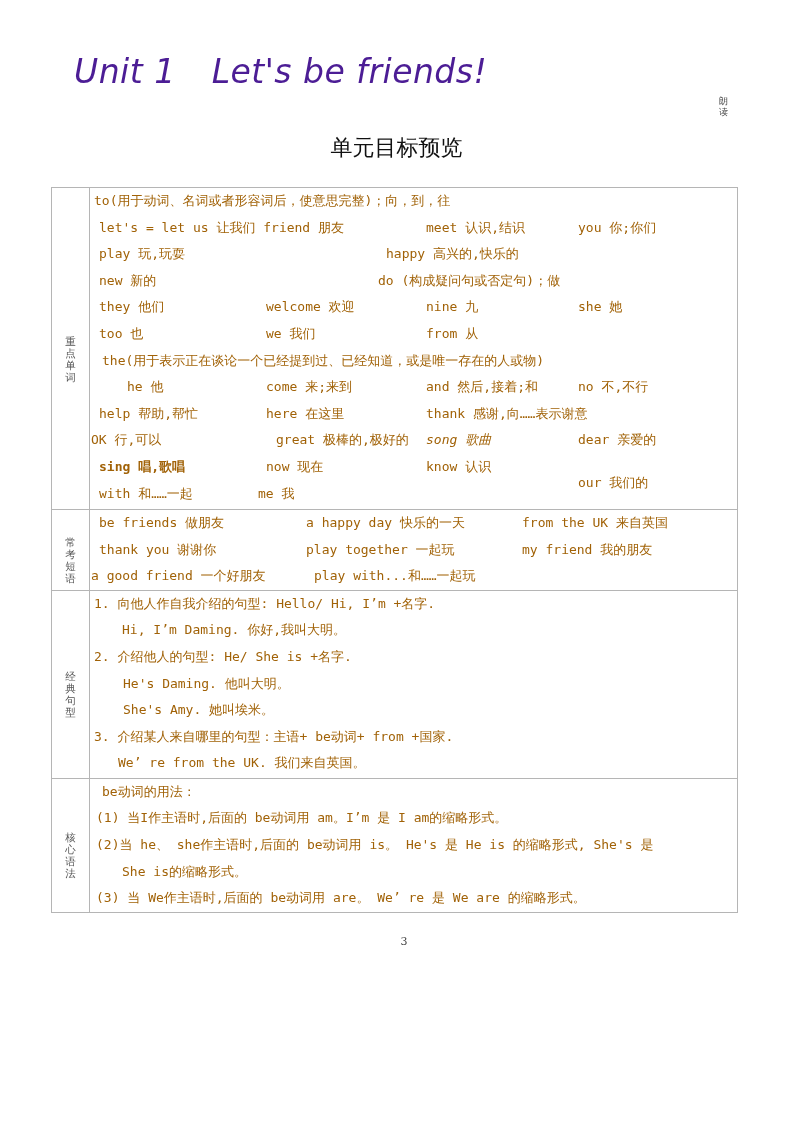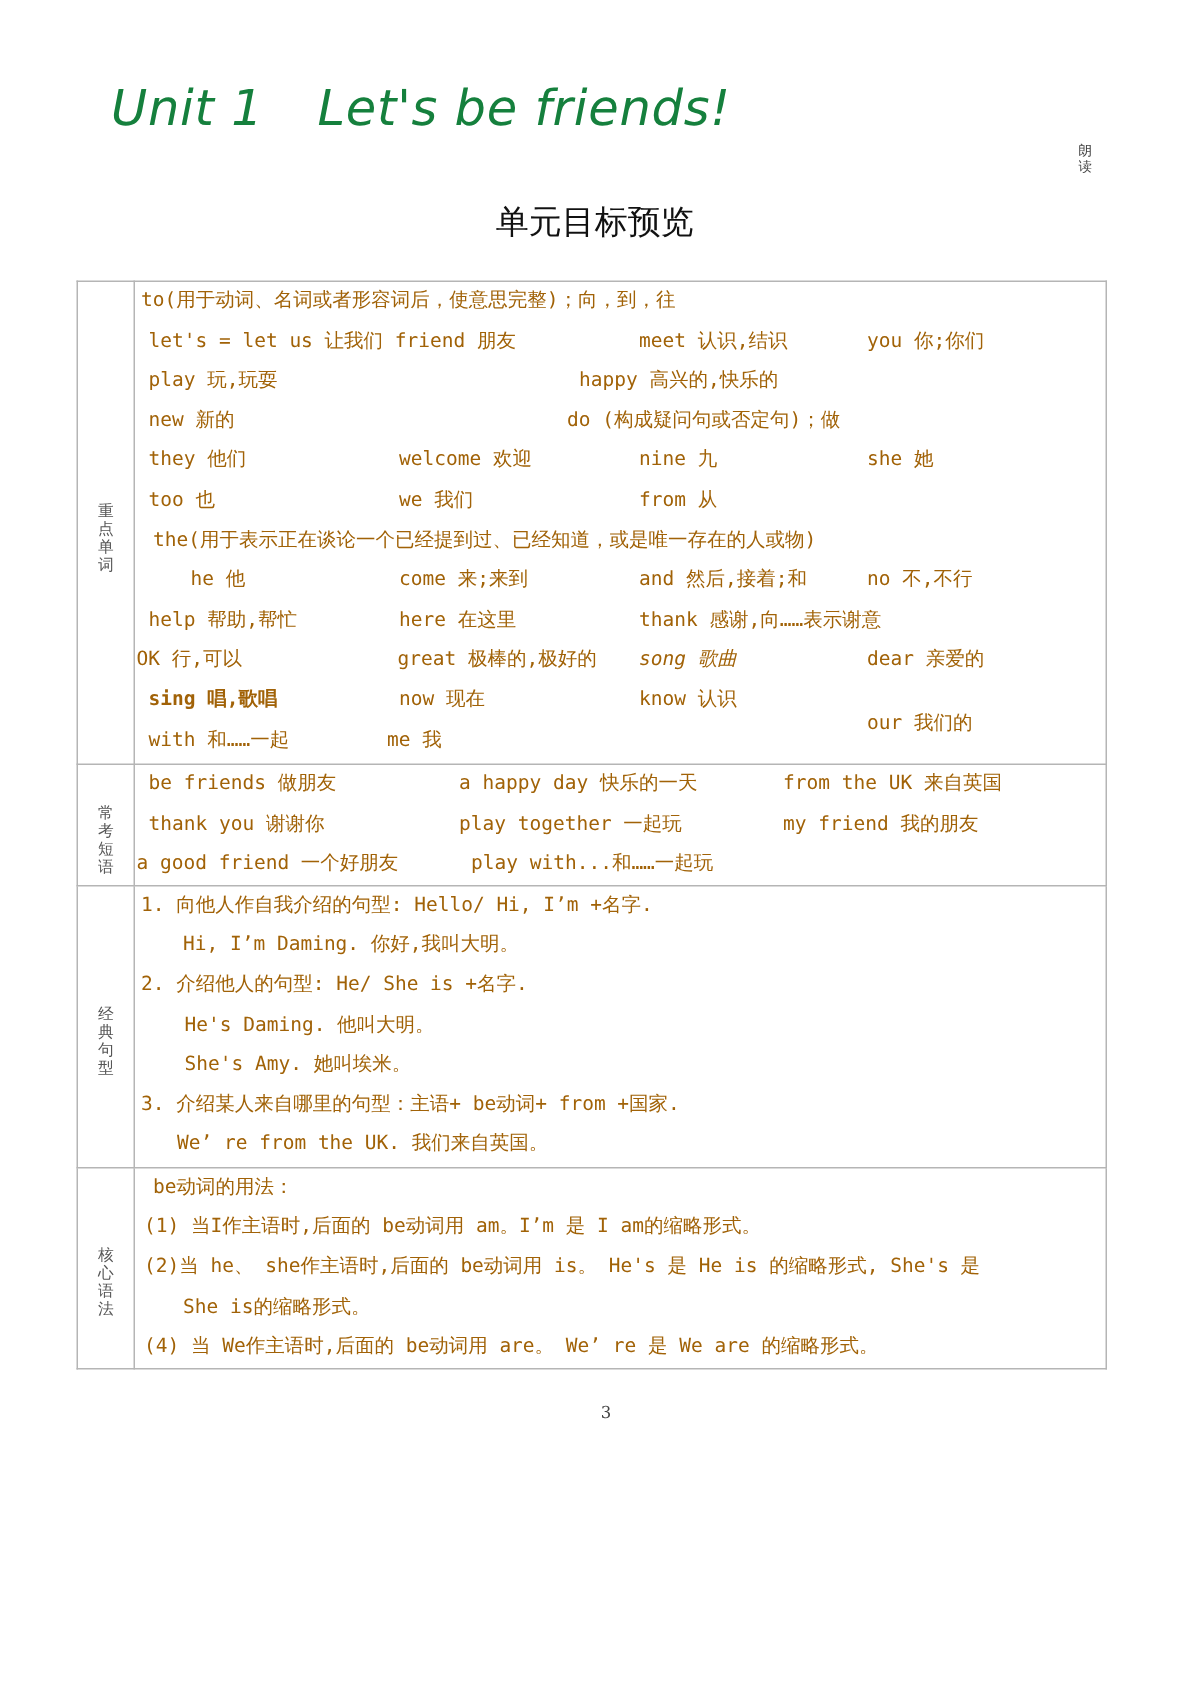--- a/index.html
+++ b/index.html
@@ -1,19 +1,19 @@
 <!DOCTYPE html>
 <html><head>
 <meta charset="utf-8">
 <style>
   html, body { margin: 0; padding: 0; background: #ffffff; }
   body { width: 793px; height: 1121px; position: relative; overflow: hidden;
          font-family: "DejaVu Serif", "Liberation Serif", serif; color: #222; }
   .unit-title { position: absolute; left: 74px; top: 52px; font-family: "DejaVu Sans", sans-serif;
-                font-size: 33px; color: #15803d; letter-spacing: 0.5px; font-style: italic; font-weight: normal; }
+                font-size: 33px; color: #4c1d95; letter-spacing: 0.5px; font-style: italic; font-weight: normal; }
   .unit-title .gap { display: inline-block; width: 36px; }
   .read-aloud { position: absolute; left: 719px; top: 96px; font-size: 9px; line-height: 11px;
                 width: 12px; color: #444; font-family: "DejaVu Sans", sans-serif; }
   .page-title { position: absolute; left: 0; width: 793px; top: 133px; text-align: center;
                 font-size: 22px; font-family: "DejaVu Sans", sans-serif; color: #111; }
   table.preview { position: absolute; left: 51px; top: 187px; width: 687px; border-collapse: collapse; }
   table.preview td { border: 1.3px solid #b5b5b5; vertical-align: top; padding: 0; }
   td.label { width: 37px; text-align: center; vertical-align: middle !important;
              font-size: 10.5px; line-height: 12px; color: #555; font-family: "DejaVu Sans", sans-serif; }
   td.label span { display: inline-block; width: 11px; word-break: break-all; margin-top: 20px; }
@@ -71,21 +71,21 @@
             <span class="cell" style="left: 336px;">and 然后,接着;和</span>
             <span class="cell" style="left: 488px;">no 不,不行</span>
           </div>
           <div class="line">
             <span class="cell" style="left: 9px;">help 帮助,帮忙</span>
             <span class="cell" style="left: 176px;">here 在这里</span>
             <span class="cell" style="left: 336px;">thank 感谢,向……表示谢意</span>
           </div>
           <div class="line">
             <span class="cell" style="left: 1px;">OK 行,可以</span>
-            <span class="cell" style="left: 175px;">great 极棒的,极好的</span>
+            <span class="cell" style="left: 186px;">great 极棒的,极好的</span>
             <span class="cell" style="left: 336px; font-style: italic;">song 歌曲</span>
             <span class="cell" style="left: 488px;">dear 亲爱的</span>
           </div>
           <div class="line">
             <span class="cell" style="left: 9px; font-weight: bold;">sing 唱,歌唱</span>
             <span class="cell" style="left: 176px;">now 现在</span>
             <span class="cell" style="left: 336px;">know 认识</span>
             <span class="cell" style="left: 488px; margin-top: 16px;">our 我们的</span>
           </div>
           <div class="line">
@@ -148,20 +148,20 @@
           <div class="line">
             <span class="cell" style="left: 6px;">(1) 当I作主语时,后面的 be动词用 am。I’m 是 I am的缩略形式。</span>
           </div>
           <div class="line">
             <span class="cell" style="left: 6px;">(2)当 he、 she作主语时,后面的 be动词用 is。 He's 是 He is 的缩略形式, She's 是</span>
           </div>
           <div class="line">
             <span class="cell" style="left: 32px;">She is的缩略形式。</span>
           </div>
           <div class="line">
-            <span class="cell" style="left: 6px;">(4) 当 We作主语时,后面的 be动词用 are。 We’ re 是 We are 的缩略形式。</span>
+            <span class="cell" style="left: 6px;">(3) 当 We作主语时,后面的 be动词用 are。 We’ re 是 We are 的缩略形式。</span>
           </div>
         </td>
   </tr>
 </tbody>
   </table>
 
 <div class="pnum">3</div>
 
 </body></html>

